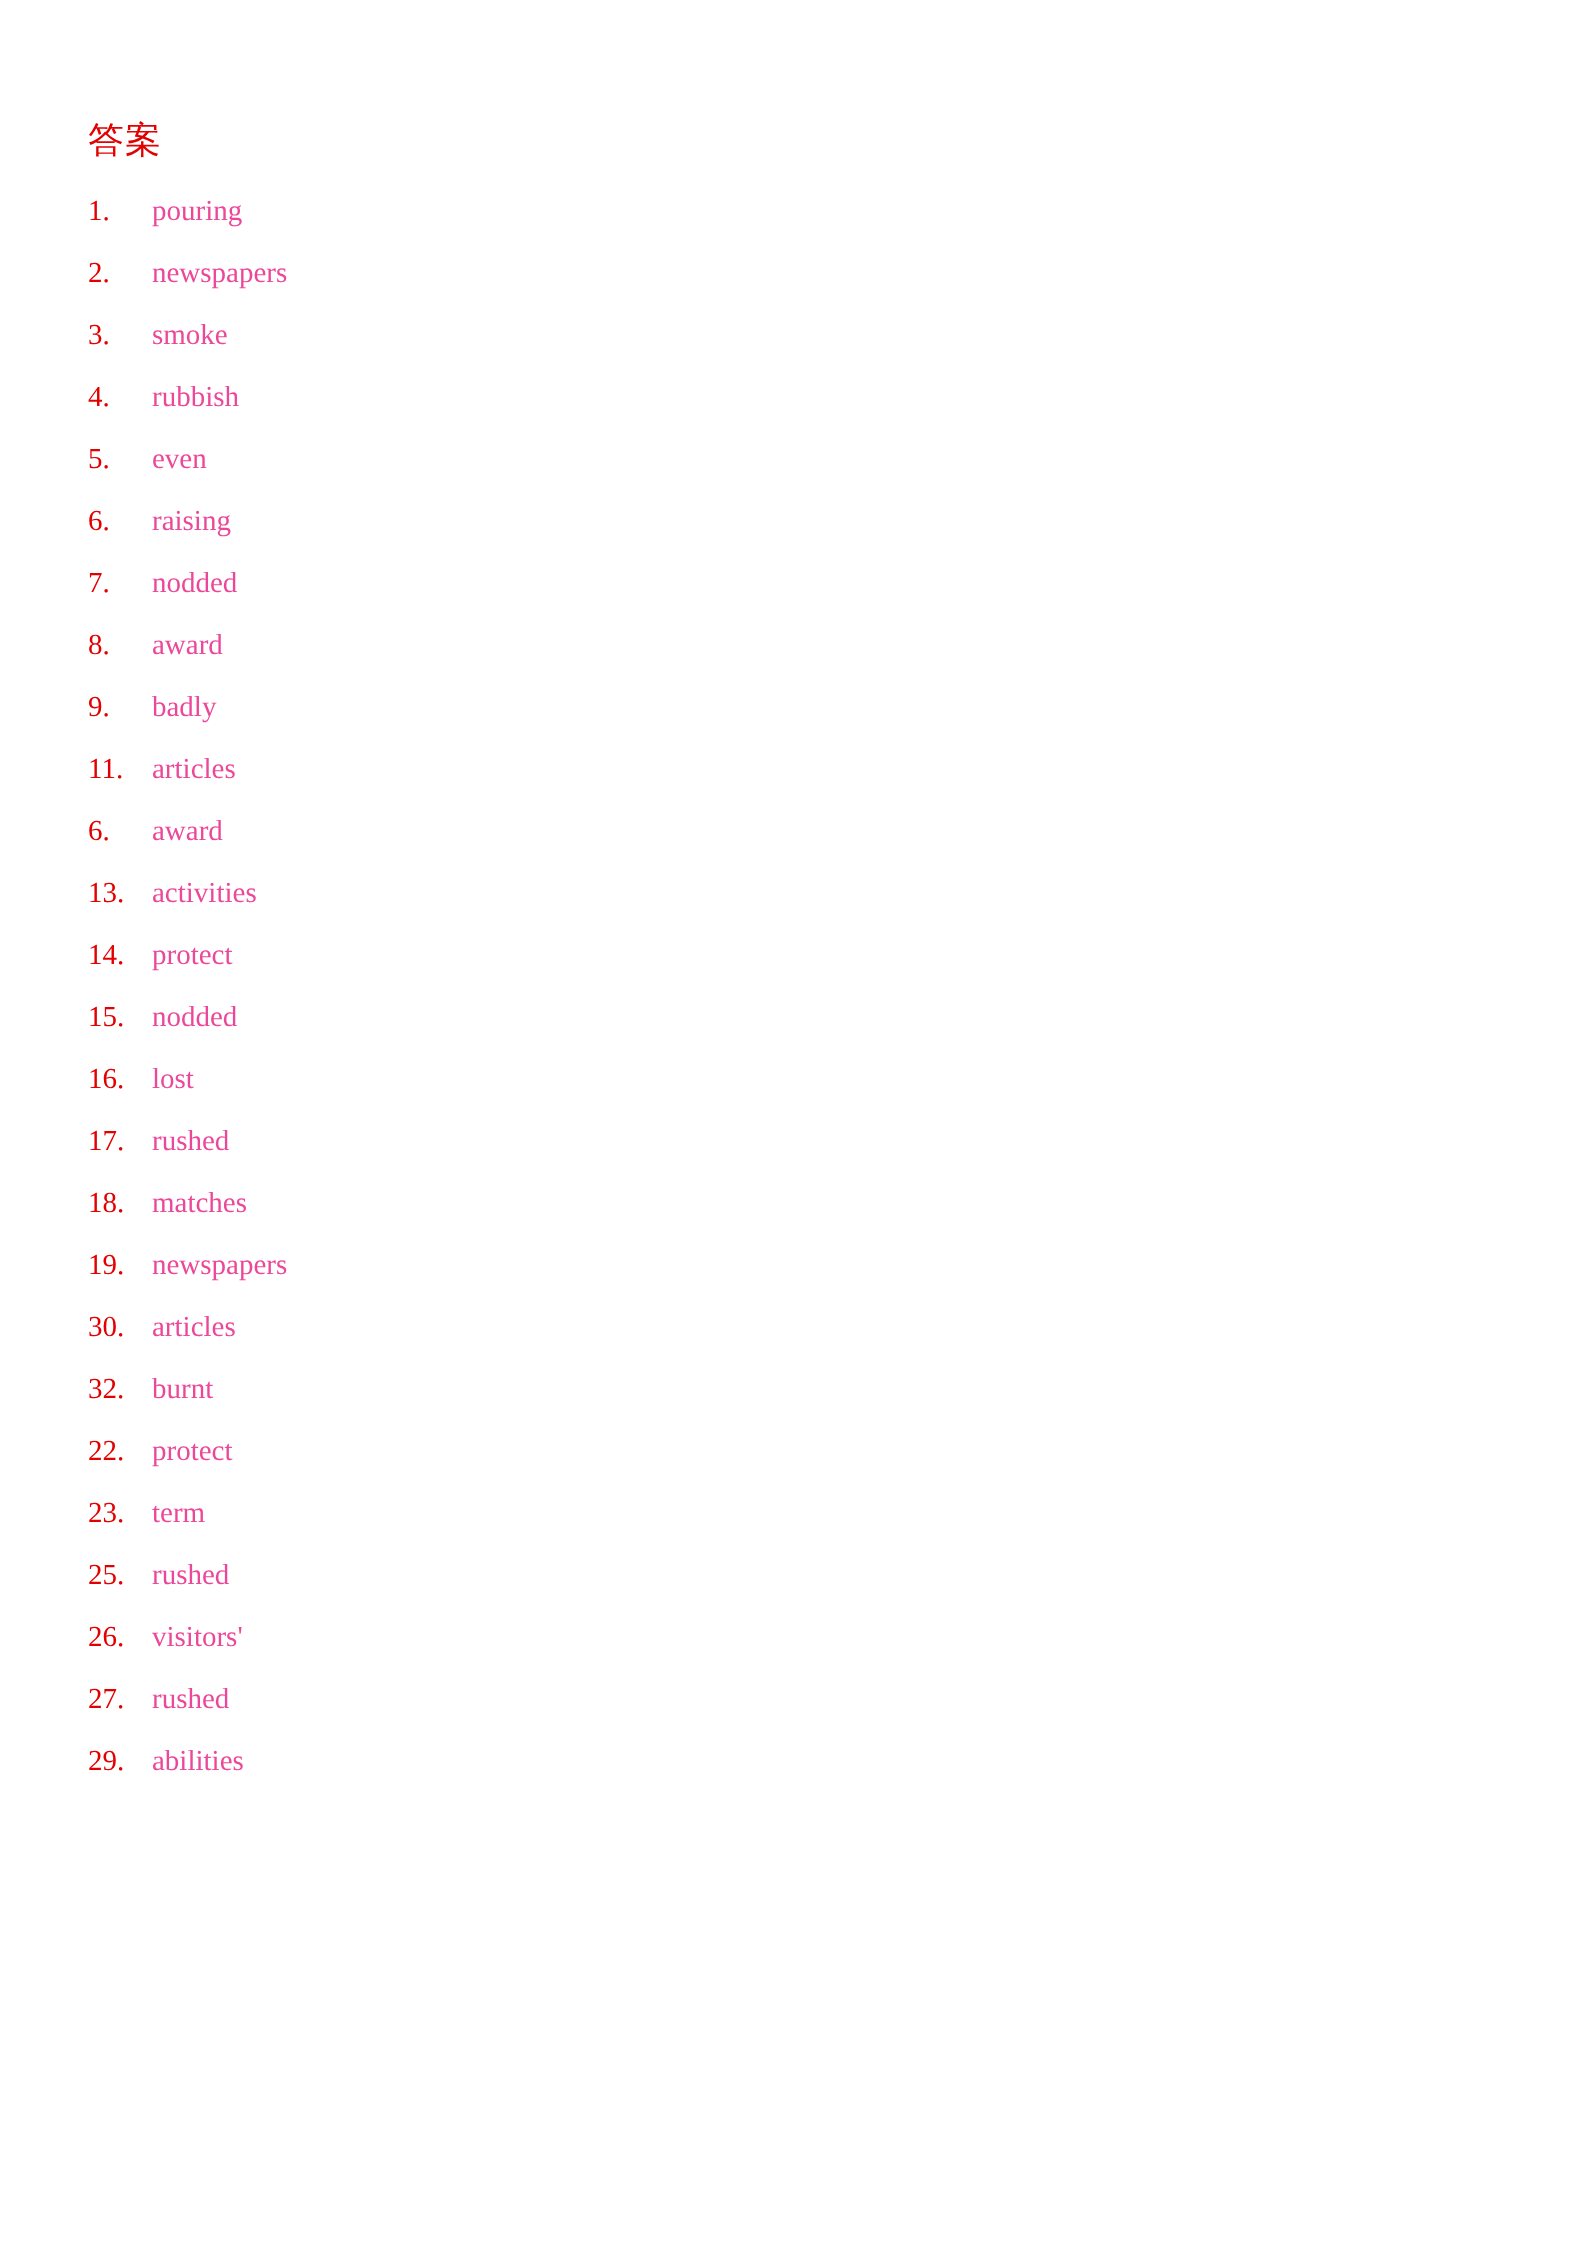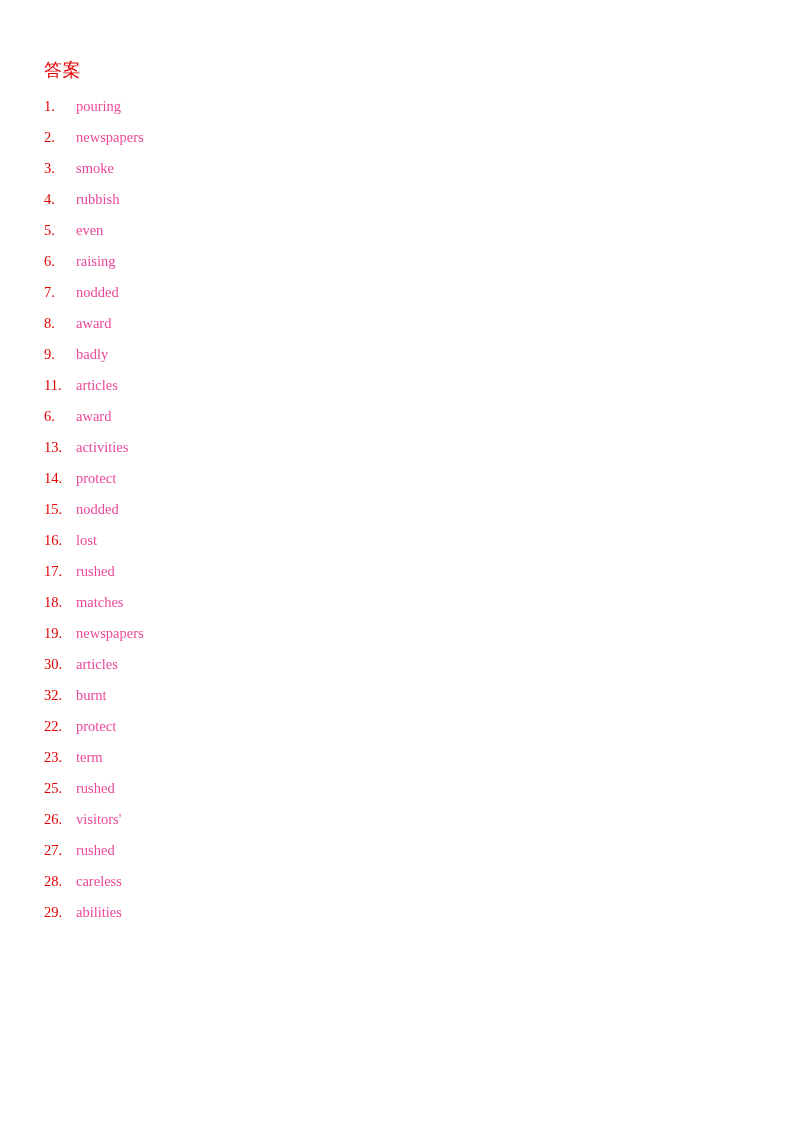--- a/index.html
+++ b/index.html
@@ -87,17 +87,16 @@
       <li class="answer-row"><span class="answer-index">17.</span><span class="answer-word">rushed</span></li>
       <li class="answer-row"><span class="answer-index">18.</span><span class="answer-word">matches</span></li>
       <li class="answer-row"><span class="answer-index">19.</span><span class="answer-word">newspapers</span></li>
       <li class="answer-row"><span class="answer-index">30.</span><span class="answer-word">articles</span></li>
       <li class="answer-row"><span class="answer-index">32.</span><span class="answer-word">burnt</span></li>
       <li class="answer-row"><span class="answer-index">22.</span><span class="answer-word">protect</span></li>
       <li class="answer-row"><span class="answer-index">23.</span><span class="answer-word">term</span></li>
       <li class="answer-row"><span class="answer-index">25.</span><span class="answer-word">rushed</span></li>
       <li class="answer-row"><span class="answer-index">26.</span><span class="answer-word">visitors'</span></li>
       <li class="answer-row"><span class="answer-index">27.</span><span class="answer-word">rushed</span></li>
-      <li class="answer-row"><span class="answer-index">28.</span><span class="answer-word">careless</span></li>
       <li class="answer-row"><span class="answer-index">29.</span><span class="answer-word">abilities</span></li>
     </ol>
 
 </div>
 
 </body></html>

